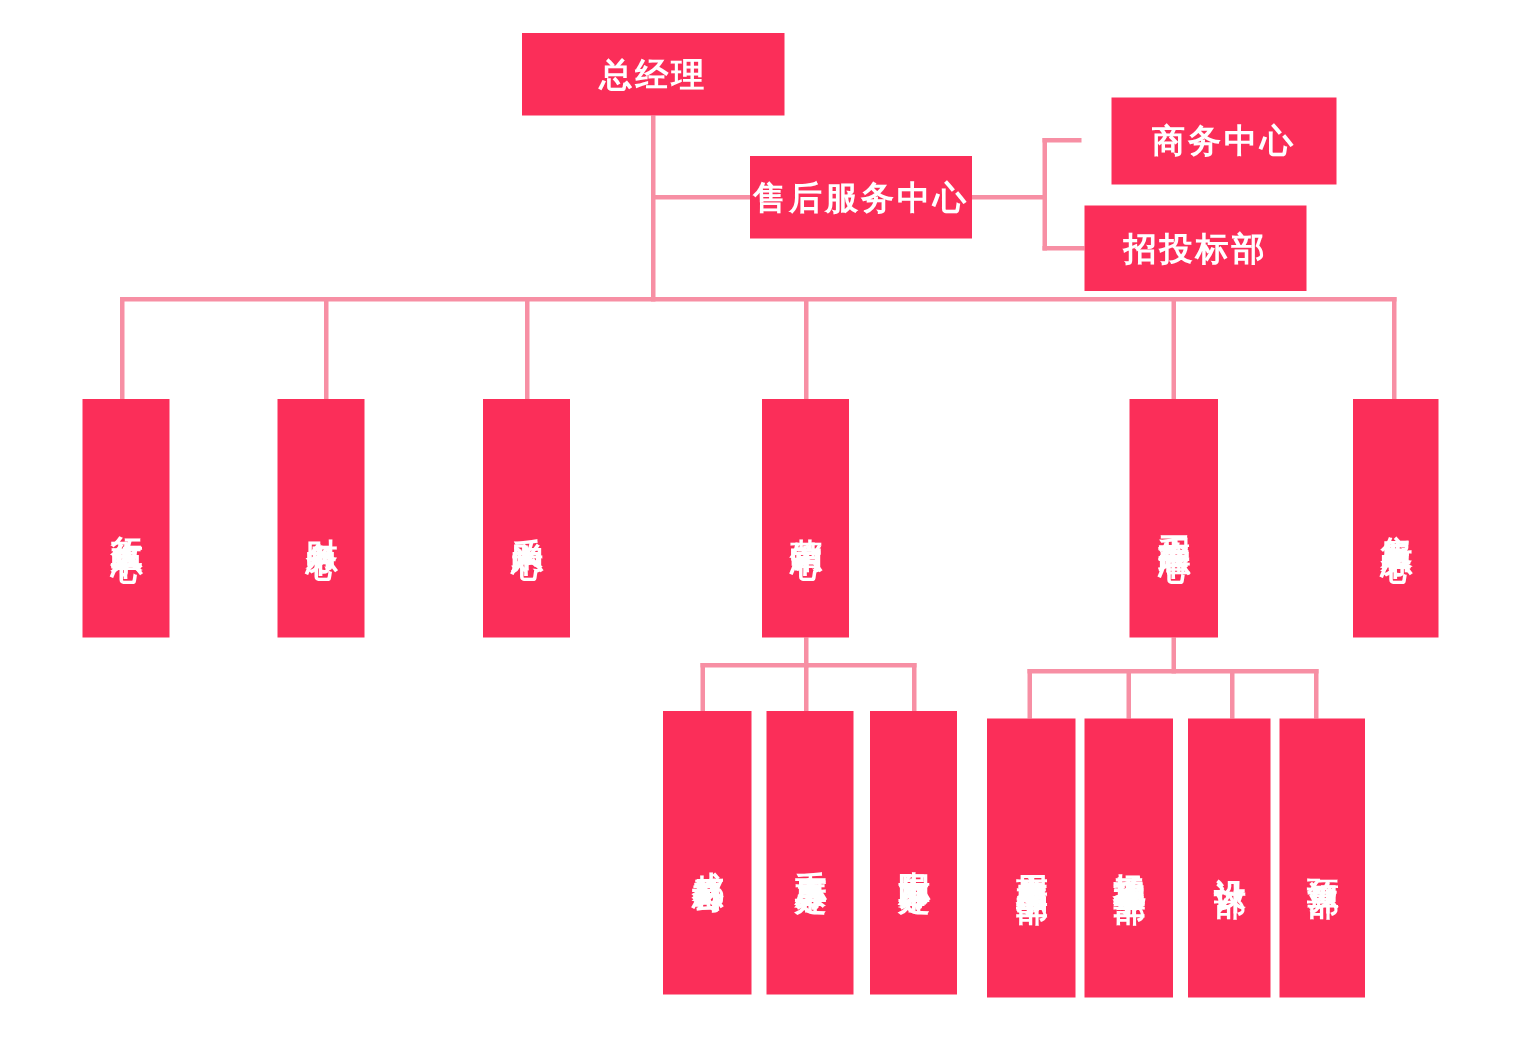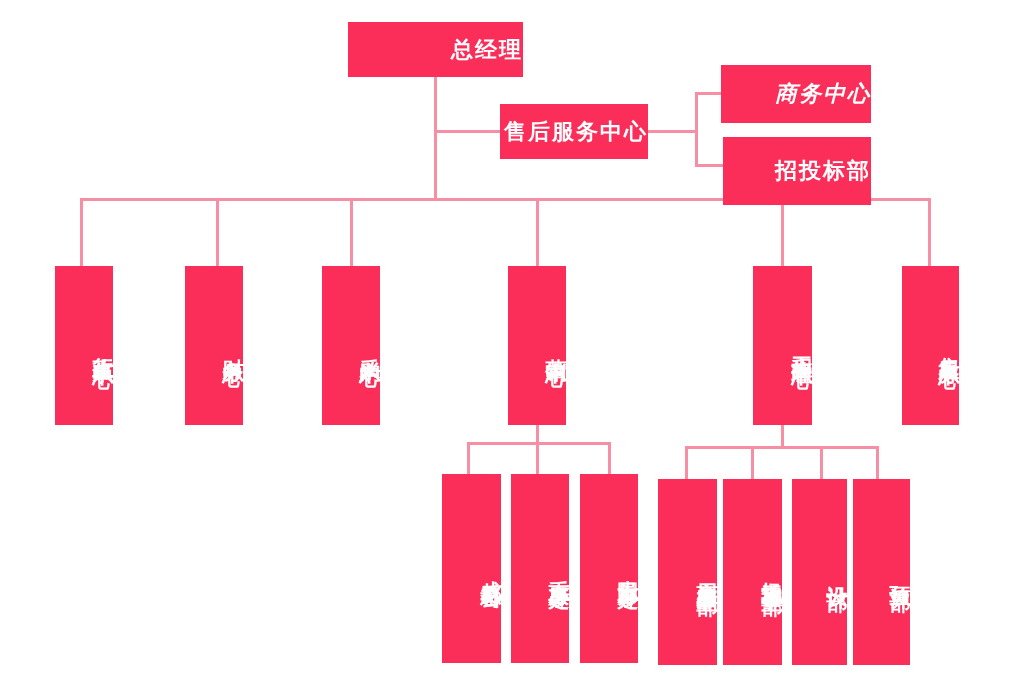--- a/index.html
+++ b/index.html
@@ -17,21 +17,21 @@
     background: var(--bg);
     font-family: "Liberation Serif", "DejaVu Serif", serif;
     overflow: hidden;
   }
   .node {
     position: absolute;
     background: var(--box);
     color: var(--text);
     display: flex;
     align-items: center;
-    justify-content: flex-end;
+    justify-content: center;
     font-weight: bold;
     text-align: center;
   }
   .node.h .label {
     font-size: 22px;
     letter-spacing: 2px;
     white-space: nowrap;
   }
   .node.v .label {
     writing-mode: vertical-rl;
@@ -77,25 +77,25 @@
   <div class="line" style="left:876px; top:446px; width:3px;   height:33px;"></div>
 
   <div class="node h" style="left:348px; top:22px; width:175px; height:55px;">
     <span class="label">总经理</span>
   </div>
 
   <div class="node h" style="left:500px; top:104px; width:148px; height:55px;">
     <span class="label">售后服务中心</span>
   </div>
 
-  <div class="node h" style="left:721px; top:65px; width:150px; height:58px;font-style:italic;">
+  <div class="node h" style="left:741px; top:65px; width:150px; height:58px;">
     <span class="label">商务中心</span>
   </div>
 
-  <div class="node h" style="left:723px; top:137px; width:148px; height:68px;">
+  <div class="node h" style="left:723px; top:137px; width:148px; height:57px;">
     <span class="label">招投标部</span>
   </div>
 
   <div class="node v" style="left:55px; top:266px; width:58px; height:159px;">
     <span class="label">行政人事中心</span>
   </div>
 
   <div class="node v" style="left:185px; top:266px; width:58px; height:159px;">
     <span class="label">财务中心</span>
   </div>

